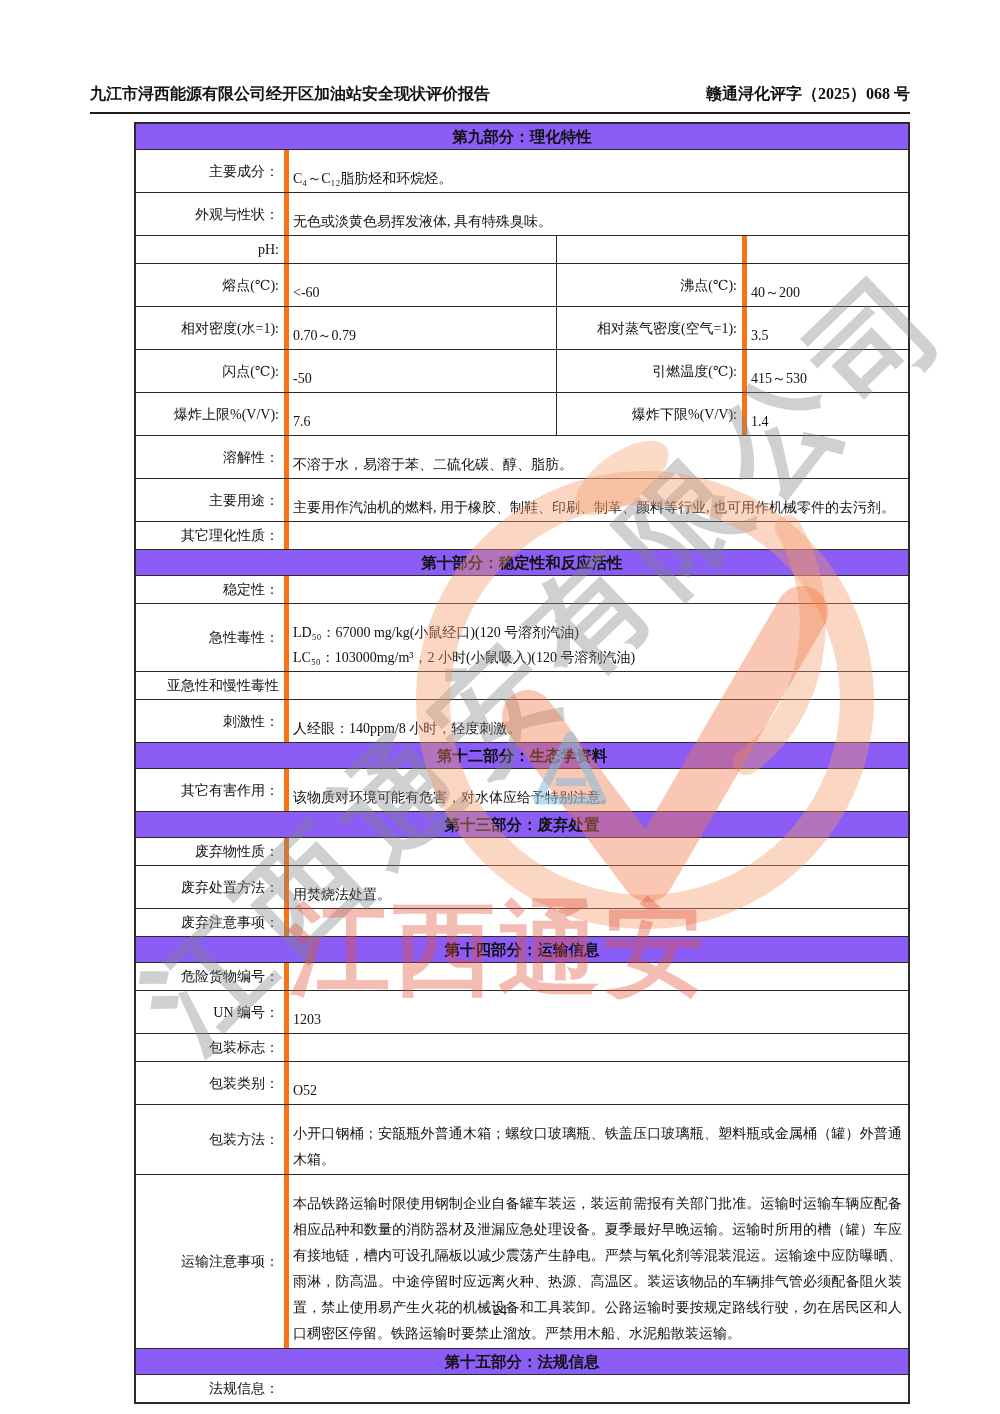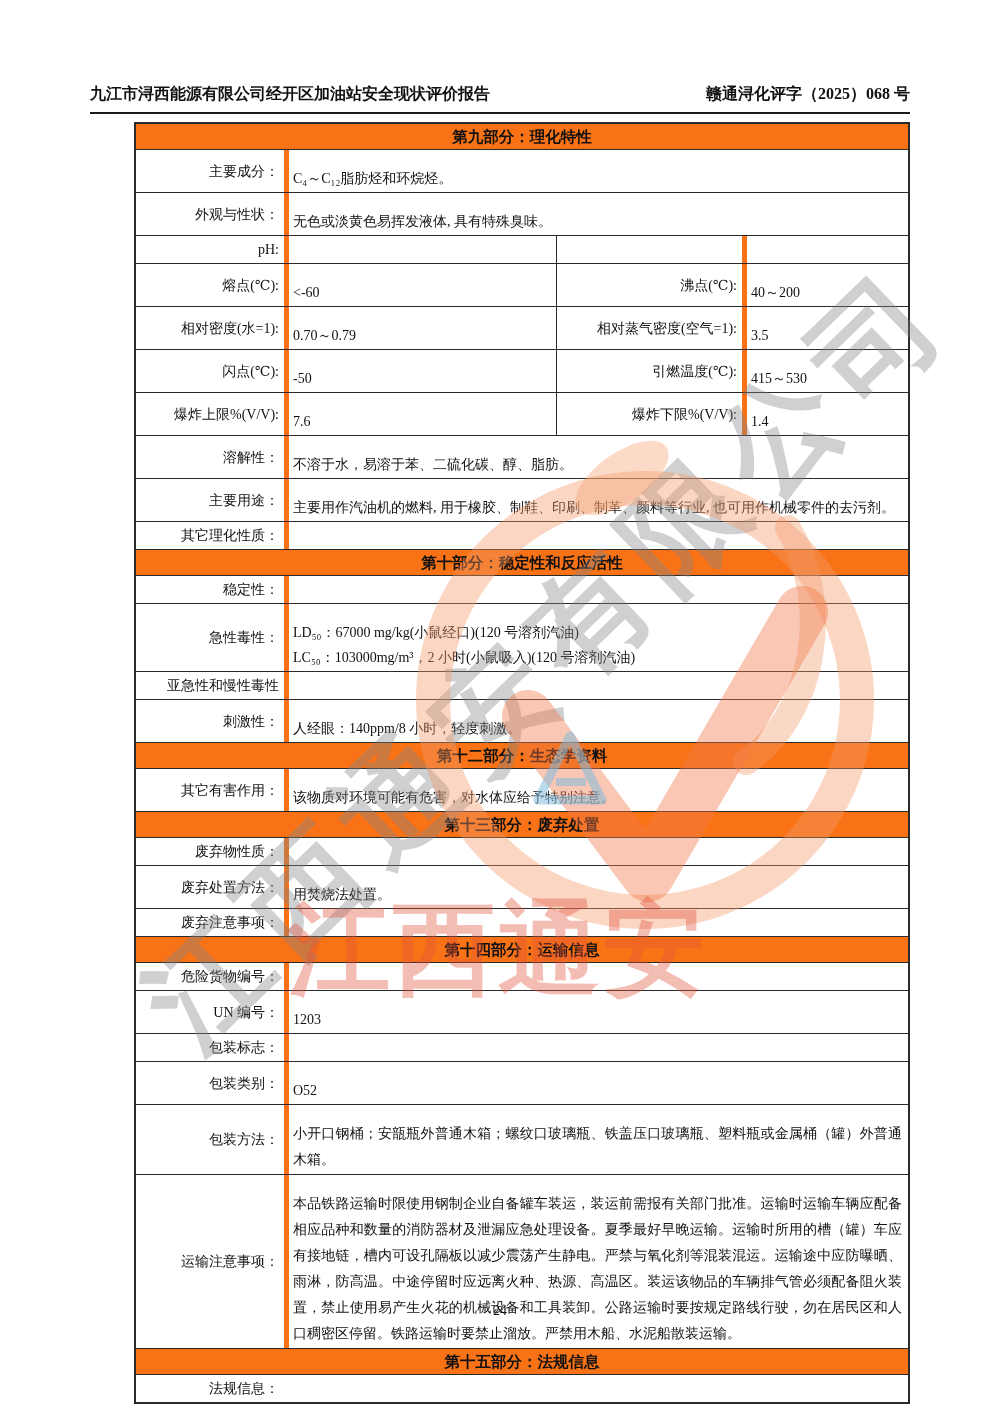--- a/index.html
+++ b/index.html
@@ -16,21 +16,21 @@
     padding-bottom:7px;border-bottom:2px solid #1b1b1b;
     font-weight:700;font-size:16px;
   }
   
   .msds{
     position:absolute;left:134px;top:122px;width:772px;
     border:2px solid #2a2a2a;background:transparent;z-index:1;
   }
   .row{display:flex;border-top:1px solid #2a2a2a;min-height:25px;align-items:stretch;}
   .row:first-child{border-top:none;}
-  .section-row{background:#f97316;justify-content:center;align-items:center;}
+  .section-row{background:#8b5cf6;justify-content:center;align-items:center;}
   .section-title{font-weight:700;font-size:15.5px;line-height:25px;text-align:center;}
   .cell{box-sizing:border-box;line-height:25px;}
   .label{
     flex:0 0 148px;display:flex;align-items:center;justify-content:flex-end;
     text-align:right;padding:1px 5px 1px 2px;
   }
   .value{flex:1 1 auto;border-left:5px solid #f97316;padding:16px 6px 1px 4px;white-space:pre-line;}
   .v1{flex:0 0 272px;}
   .l2{
     flex:0 0 186px;border-left:1px solid #2a2a2a;display:flex;align-items:center;

